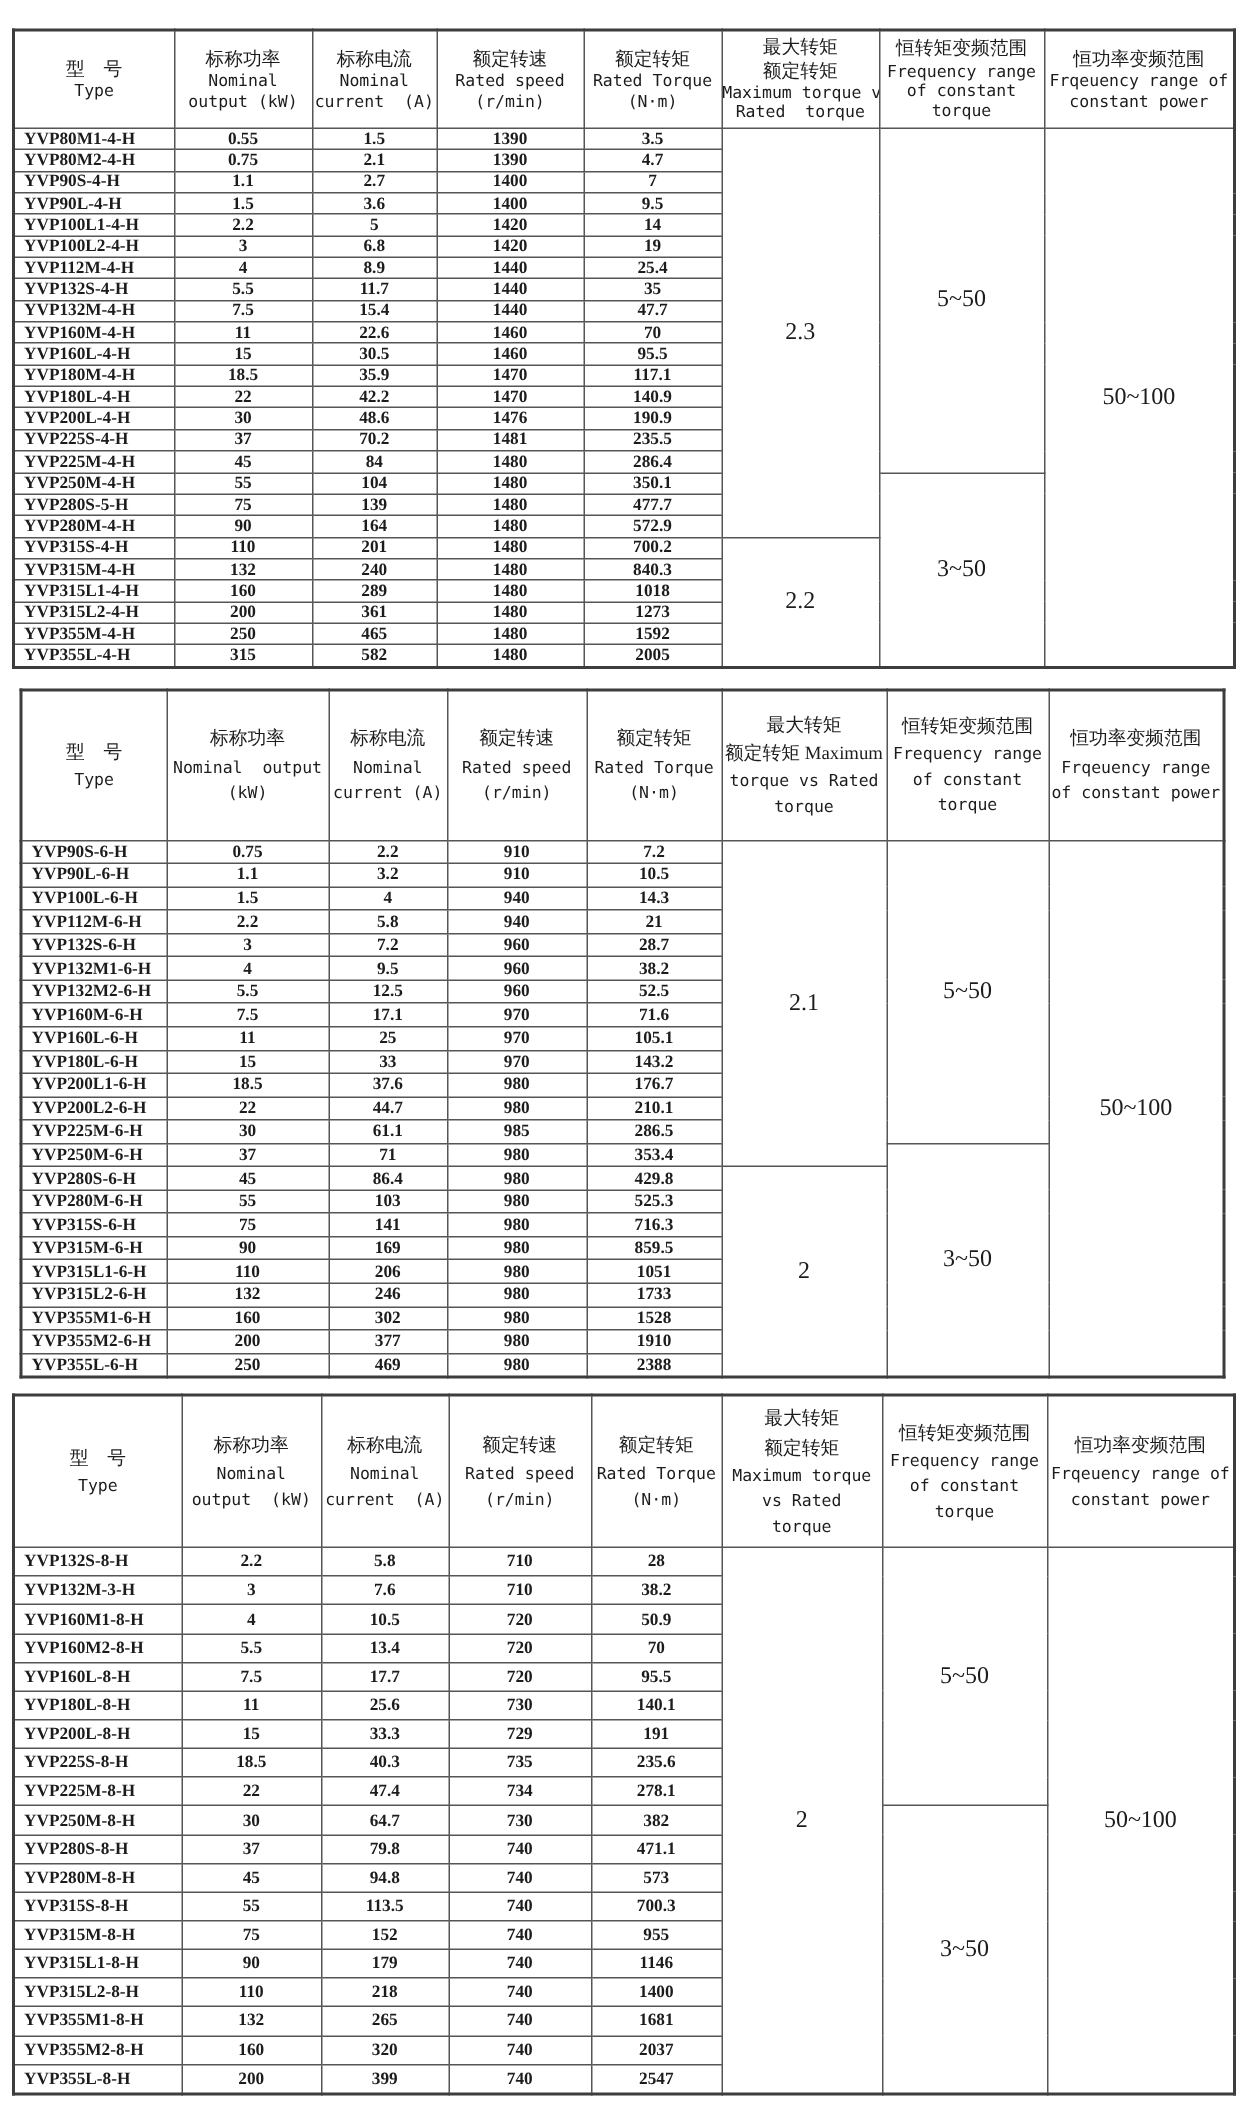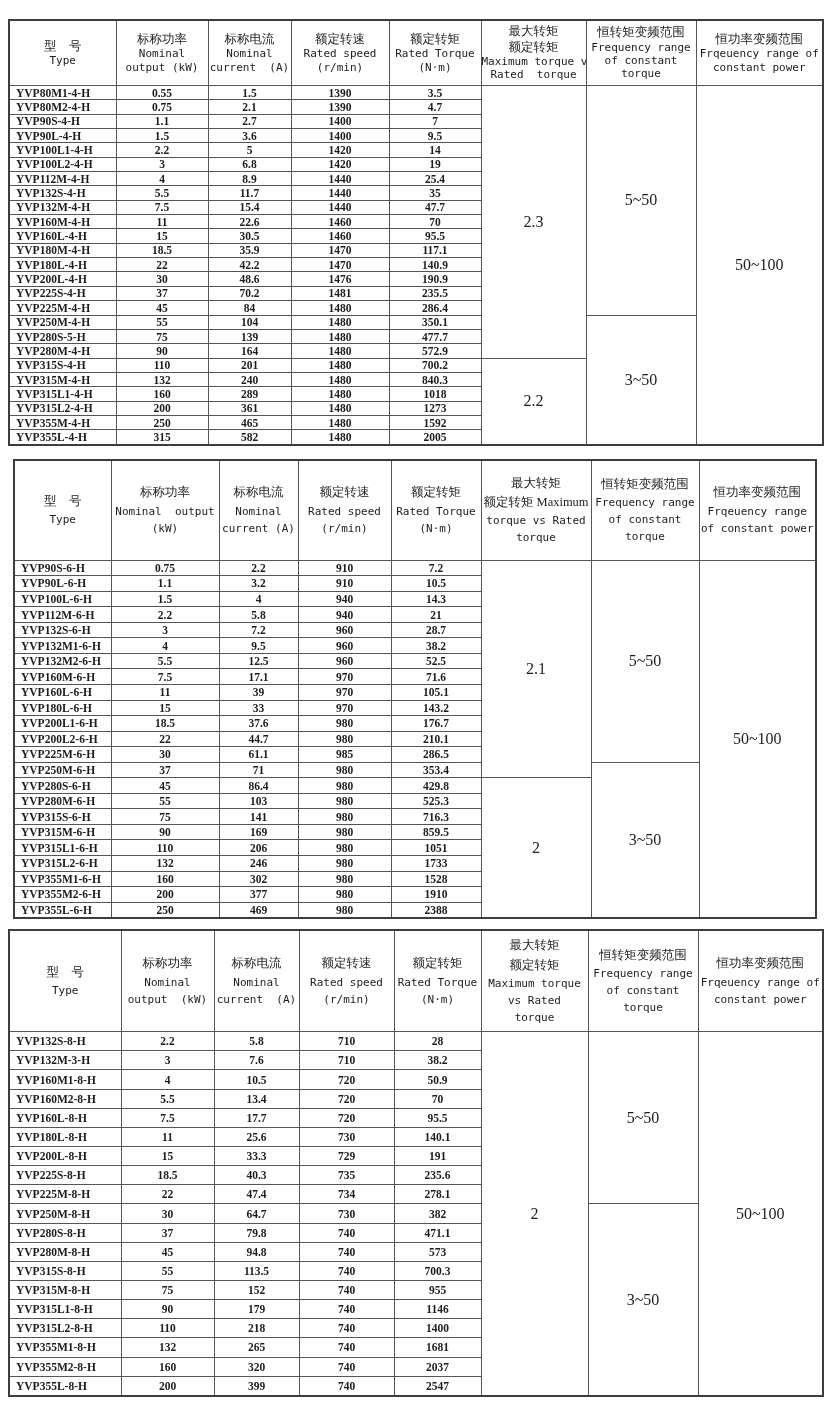--- a/index.html
+++ b/index.html
@@ -404,21 +404,21 @@
         <tr>
           <td class="model">YVP160M-6-H</td>
           <td>7.5</td>
           <td>17.1</td>
           <td>970</td>
           <td>71.6</td>
         </tr>
         <tr>
           <td class="model">YVP160L-6-H</td>
           <td>11</td>
-          <td>39</td>
+          <td>25</td>
           <td>970</td>
           <td>105.1</td>
         </tr>
         <tr>
           <td class="model">YVP180L-6-H</td>
           <td>15</td>
           <td>33</td>
           <td>970</td>
           <td>143.2</td>
         </tr>

